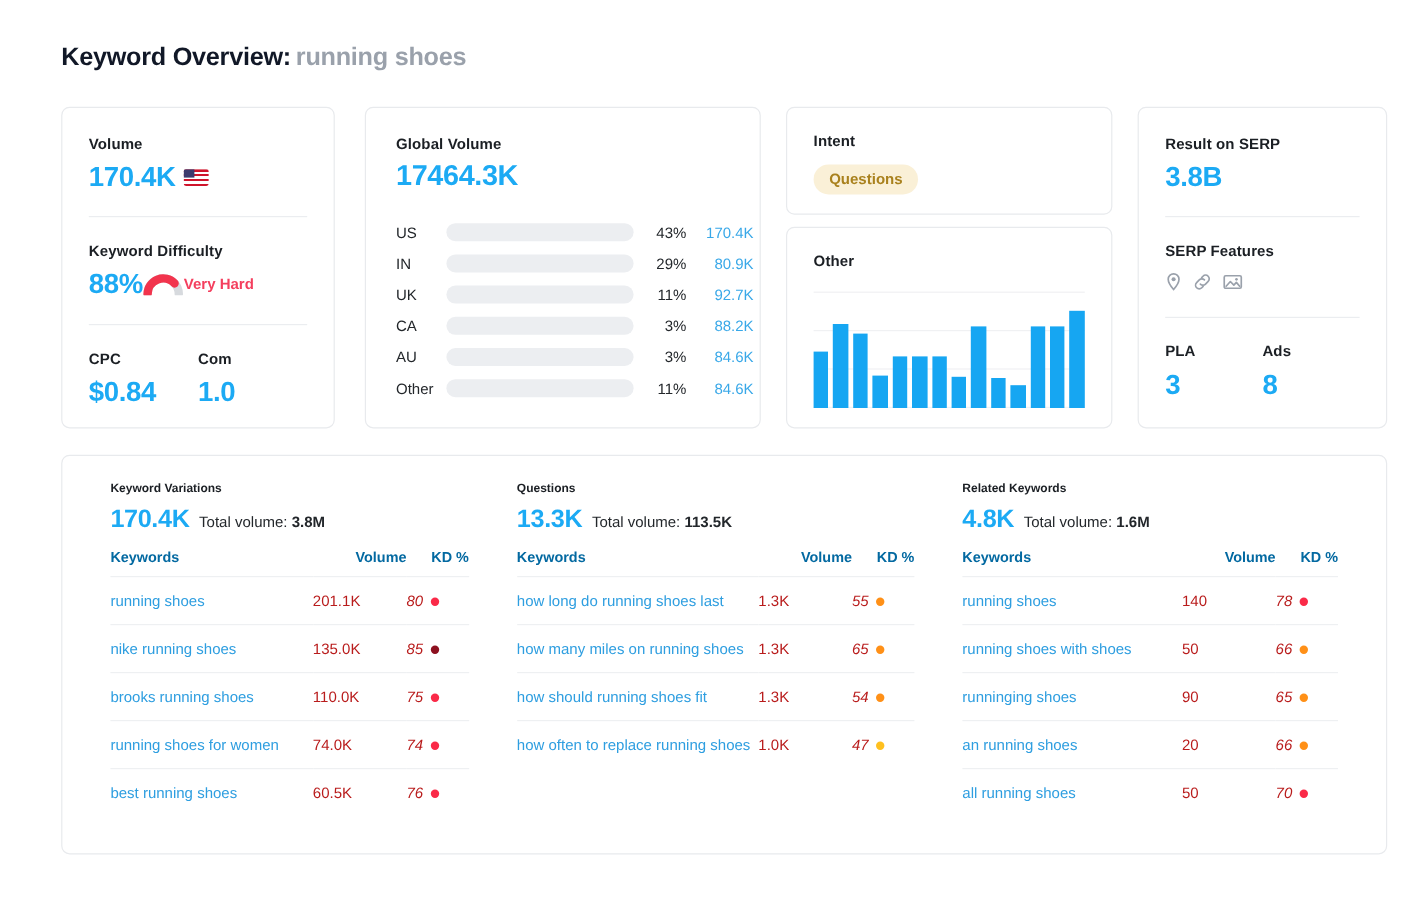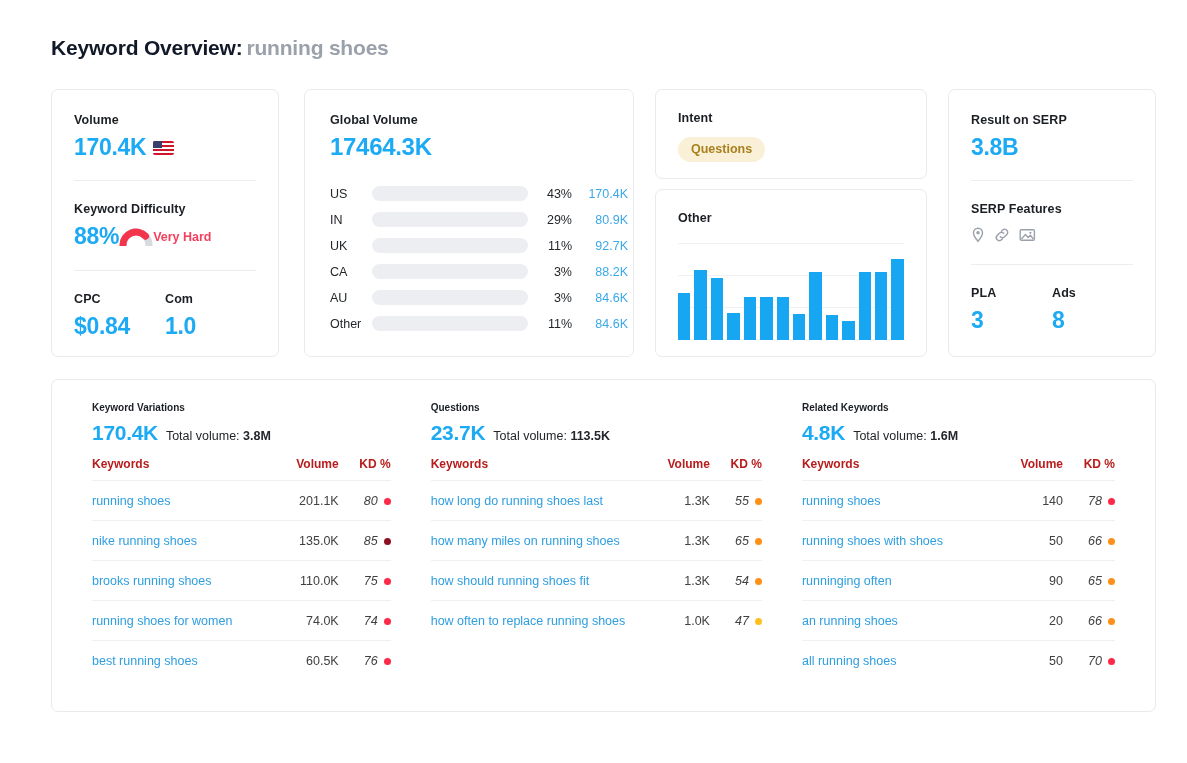--- a/index.html
+++ b/index.html
@@ -110,27 +110,27 @@
   .tbl-col { width: 352px; padding: 0 20px; }
   .tbl-col:nth-child(2) { width: 386px; }
   .tbl-col:nth-child(3) { width: 367px; }
   .tbl-title { font-size: 10px; font-weight: 700; color: #1b1f24; }
   .tbl-sum { display: flex; align-items: baseline; gap: 8px; margin-top: 9px; }
   .tbl-sum .big-blue { font-size: 21px; }
   .tbl-total { font-size: 12.5px; color: #23272b; }
   .tbl-total b { font-weight: 700; }
   table { width: 100%; border-collapse: collapse; margin-top: 14px; }
   th {
-    font-size: 12px; font-weight: 700; color: #b91c1c;
+    font-size: 12px; font-weight: 700; color: #0369a1;
     text-align: right; padding: 0 0 9px 0;
   }
   th.kw-h { text-align: left; }
   tbody tr { border-top: 1px solid #eef0f2; }
   td {
-    font-size: 12.5px; padding: 13px 0 12px; text-align: right; color: #404040;
+    font-size: 12.5px; padding: 13px 0 12px; text-align: left; color: #b91c1c;
     white-space: nowrap;
   }
   td.kw { text-align: left; color: #2e9ee0; }
   td.kd { width: 52px; }
   .kd-cell { display: inline-flex; align-items: center; gap: 6px; justify-content: flex-end; font-style: italic; }
   .dot { width: 7px; height: 7px; border-radius: 50%; display: inline-block; }
   .w-vol { width: 78px; }
 </style>
 </head>
 <body>
@@ -342,21 +342,21 @@
               <td class="kw">best running shoes</td>
               <td class="w-vol">60.5K</td>
               <td class="kd"><span class="kd-cell">76<span class="dot" style="background:#fa2a48"></span></span></td>
             </tr>
           </tbody>
         </table>
       </div>
       <div class="tbl-col">
         <div class="tbl-title">Questions</div>
         <div class="tbl-sum">
-          <span class="big-blue">23.7K</span>
+          <span class="big-blue">13.3K</span>
           <span class="tbl-total">Total volume: <b>113.5K</b></span>
         </div>
         <table>
           <thead>
             <tr>
               <th class="kw-h">Keywords</th>
               <th class="w-vol">Volume</th>
               <th class="kd">KD %</th>
             </tr>
           </thead>
@@ -403,21 +403,21 @@
               <td class="kw">running shoes</td>
               <td class="w-vol">140</td>
               <td class="kd"><span class="kd-cell">78<span class="dot" style="background:#fa2a48"></span></span></td>
             </tr>
             <tr>
               <td class="kw">running shoes with shoes</td>
               <td class="w-vol">50</td>
               <td class="kd"><span class="kd-cell">66<span class="dot" style="background:#ff9017"></span></span></td>
             </tr>
             <tr>
-              <td class="kw">runninging often</td>
+              <td class="kw">runninging shoes</td>
               <td class="w-vol">90</td>
               <td class="kd"><span class="kd-cell">65<span class="dot" style="background:#ff9017"></span></span></td>
             </tr>
             <tr>
               <td class="kw">an running shoes</td>
               <td class="w-vol">20</td>
               <td class="kd"><span class="kd-cell">66<span class="dot" style="background:#ff9017"></span></span></td>
             </tr>
             <tr>
               <td class="kw">all running shoes</td>

